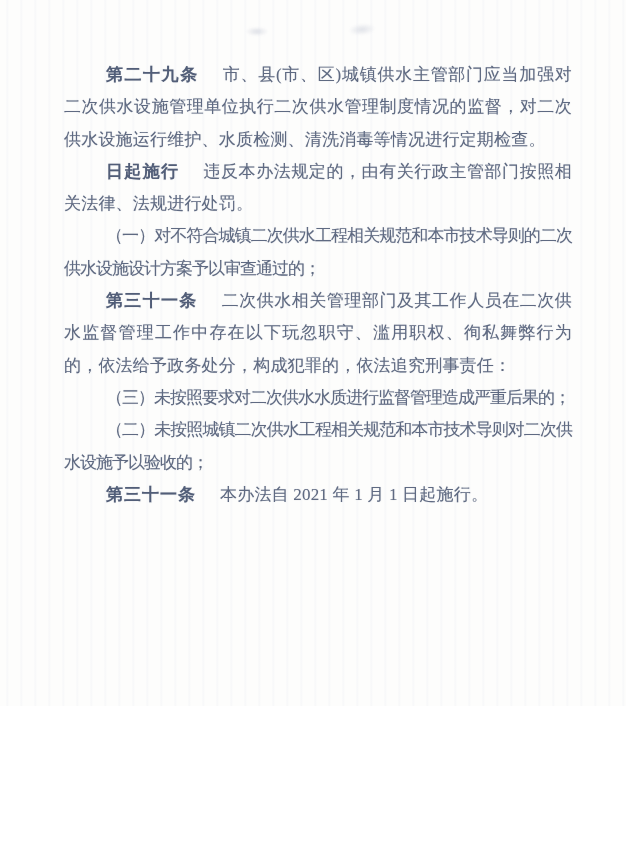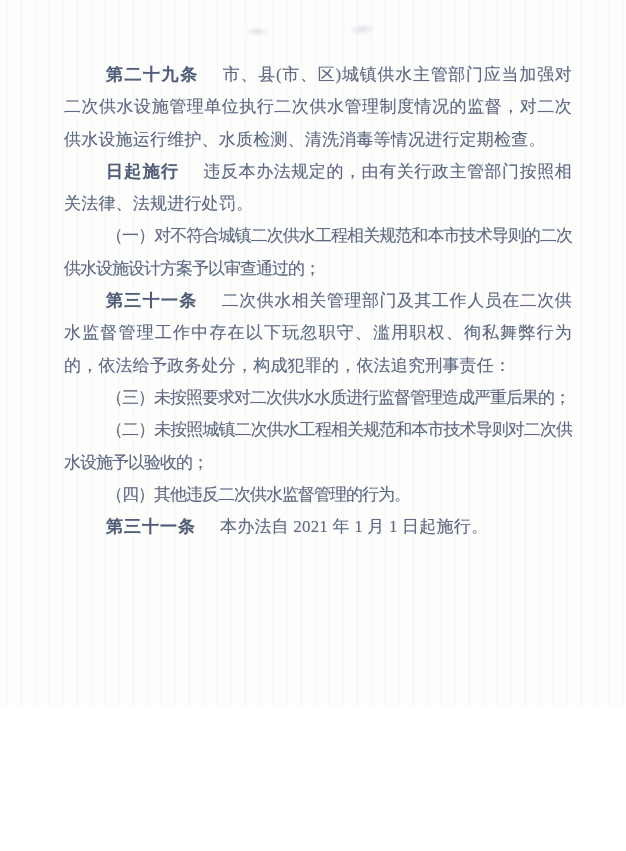--- a/index.html
+++ b/index.html
@@ -87,18 +87,17 @@
   <div class="smudge s1"></div>
   <div class="smudge s2"></div>
 
   <div class="content" id="doc-body">
       <p class="para"><span class="article-label">第二十九条</span><span>市、县(市、区)城镇供水主管部门应当加强对二次供水设施管理单位执行二次供水管理制度情况的监督，对二次供水设施运行维护、水质检测、清洗消毒等情况进行定期检查。</span></p>
       <p class="para"><span class="article-label">日起施行</span><span>违反本办法规定的，由有关行政主管部门按照相关法律、法规进行处罚。</span></p>
       <p class="para list-item"><span>（一）对不符合城镇二次供水工程相关规范和本市技术导则的二次供水设施设计方案予以审查通过的；</span></p>
       <p class="para"><span class="article-label">第三十一条</span><span>二次供水相关管理部门及其工作人员在二次供水监督管理工作中存在以下玩忽职守、滥用职权、徇私舞弊行为的，依法给予政务处分，构成犯罪的，依法追究刑事责任：</span></p>
       <p class="para list-item"><span>（三）未按照要求对二次供水水质进行监督管理造成严重后果的；</span></p>
       <p class="para list-item"><span>（二）未按照城镇二次供水工程相关规范和本市技术导则对二次供水设施予以验收的；</span></p>
-      <p class="para list-item"><span>（四）其他违反二次供水监督管理的行为。</span></p>
       <p class="para"><span class="article-label">第三十一条</span><span>本办法自 2021 年 1 月 1 日起施行。</span></p>
     </div>
 
   <div class="footer">— 9 —</div>
 </div>
 
 </body></html>

